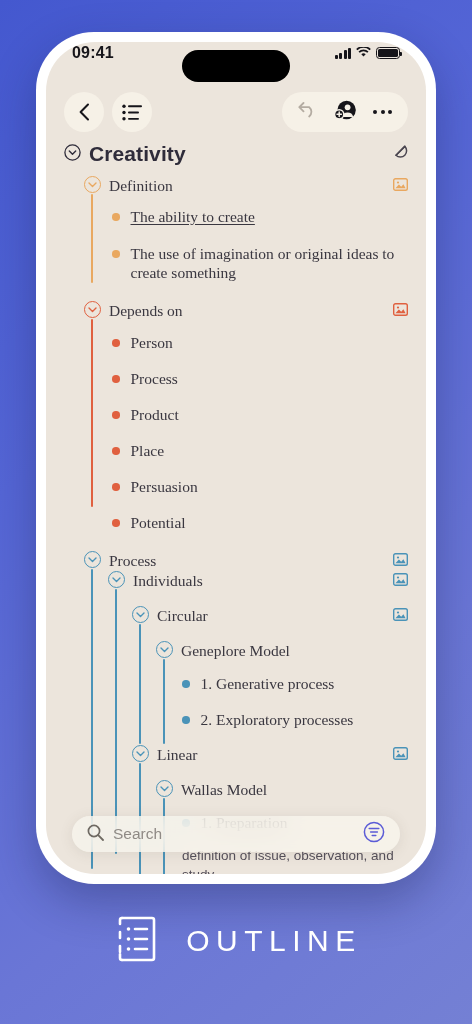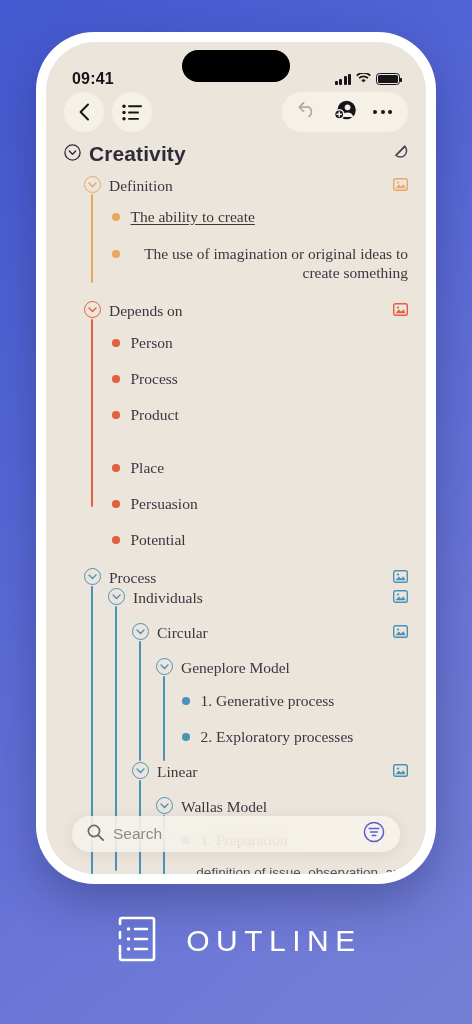--- a/index.html
+++ b/index.html
@@ -28,21 +28,21 @@
     width: 100%; height: 100%;
     border-radius: 49px;
     background: #ece5dc;
     overflow: hidden;
   }
 
   
   #status-bar {
     position: relative;
     height: 46px;
-    display: flex; align-items: flex-end;
+    display: flex; align-items: flex-start;
     padding: 0 26px;
   }
   #status-time {
     font-size: 16px; font-weight: bold; color: #16151a;
     letter-spacing: .2px;
     margin-top: 2px;
   }
   #dynamic-island {
     position: absolute;
     left: 50%; top: 8px;
@@ -151,21 +151,21 @@
   .leaf .txt {
     font-family: "Liberation Serif", serif;
     font-size: 15.5px; color: #3a3740; line-height: 19px;
   }
   .leaf .txt.underline { text-decoration: underline; text-underline-offset: 2px; }
 
   .sec-orange { color: #e9a860; }
   .sec-red    { color: #e0603f; }
   .sec-blue   { color: #4a93b8; }
 
-  .kids { position: relative; text-align: right; }
+  .kids { position: relative; }
 
   
   #search-bar {
     position: absolute;
     left: 26px; right: 26px; bottom: 22px;
     height: 36px;
     border-radius: 22px;
     background: rgba(250,246,238,0.72);
     backdrop-filter: blur(14px);
     -webkit-backdrop-filter: blur(14px);
@@ -325,21 +325,21 @@
         </div>
         <div class="kids" style="margin-left:28px; padding-top:13px;">
           <div class="leaf" style="margin-bottom:17px;">
             <span class="bullet"></span>
             <span class="txt">Person</span>
           </div>
           <div class="leaf" style="margin-bottom:17px;">
             <span class="bullet"></span>
             <span class="txt">Process</span>
           </div>
-          <div class="leaf" style="margin-bottom:34px;">
+          <div class="leaf" style="margin-bottom:17px;">
             <span class="bullet"></span>
             <span class="txt">Product</span>
           </div>
           <div class="leaf" style="margin-bottom:17px;">
             <span class="bullet"></span>
             <span class="txt">Place</span>
           </div>
           <div class="leaf" style="margin-bottom:17px;">
             <span class="bullet"></span>
             <span class="txt">Persuasion</span>

